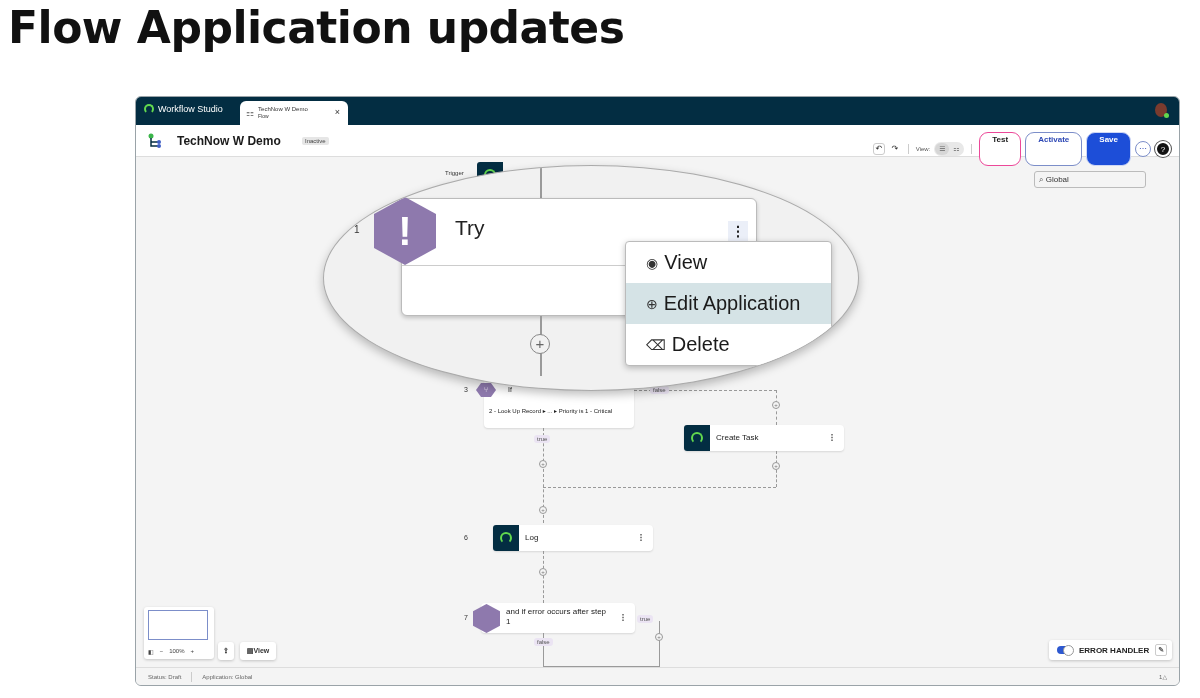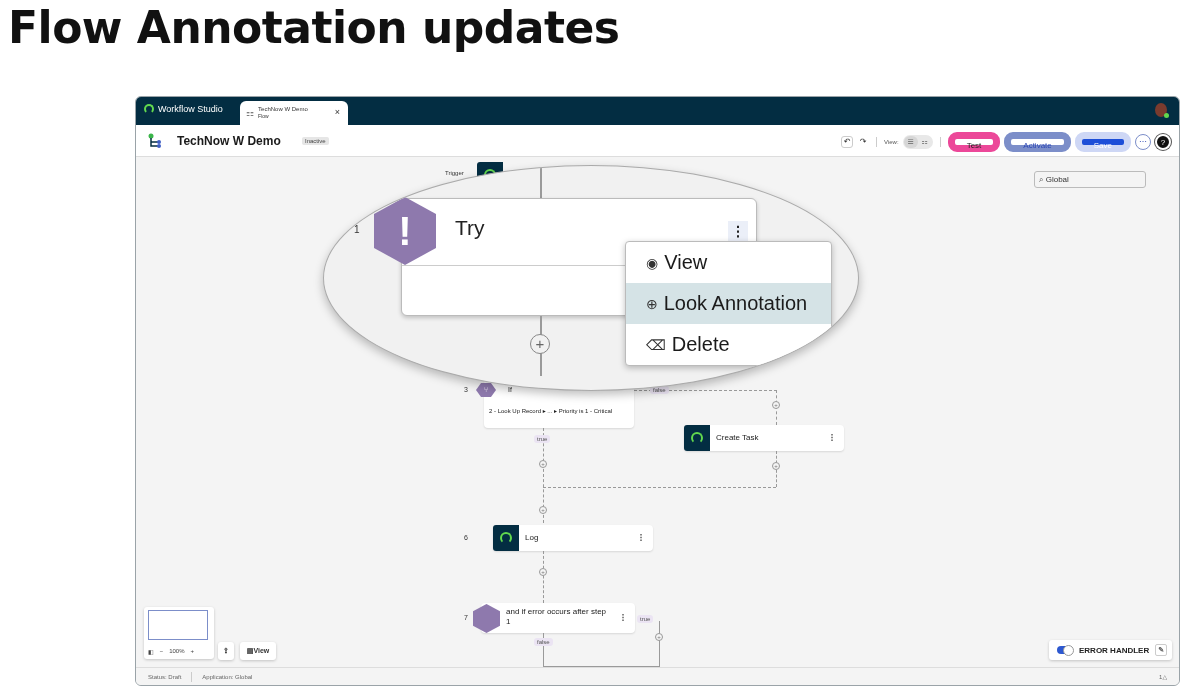--- a/index.html
+++ b/index.html
@@ -19,21 +19,21 @@
 .flow-icon{position:absolute;left:12px;top:8px;width:14px;height:16px}
 .flow-title{position:absolute;left:41px;top:9px;font-weight:bold;font-size:12px;color:#1b1b1b}
 .status-badge{position:absolute;left:166px;top:12px;font-size:6px;background:#e6e6e6;color:#444;padding:1px 3px;border-radius:2px}
 .hbtns{position:absolute;right:8px;top:7px;display:flex;align-items:center;gap:4px}
 .iconbtn{width:12px;height:12px;border:1px solid #ccc;border-radius:3px;font-size:8px;text-align:center;line-height:10px;color:#333;background:#fff}
 .sep{width:1px;height:10px;background:#ccc;margin:0 3px}
 .view-label{font-size:6px;color:#555}
 .toggle-group{display:flex;background:#e8e8e8;border-radius:8px;padding:1px}
 .tg{width:14px;height:12px;font-size:7px;text-align:center;line-height:12px;color:#666;border-radius:6px}
 .tg.active{background:#d6d6d6}
-.pill{height:20px;border-radius:9px;border:7px solid #ec4899;background:#fff;font-size:8px;font-weight:normal;padding:0 12px;line-height:14px}
+.pill{height:34px;border-radius:9px;border:1px solid #ec4899;background:#fff;font-size:8px;font-weight:bold;padding:0 12px;line-height:14px}
 .pill.activate{color:#2d48b5;border-color:#7c8ec9}
 .pill.save{background:#1d4ed8;color:#fff;border-color:#ced7f5}
 .circle{width:16px;height:16px;border-radius:50%;border:1px solid #555;background:#fff;font-size:8px;text-align:center;line-height:13px}
 .circle.more{border-color:#7c8ec9;color:#2d48b5}
 .circle.help{background:#111;color:#fff;border:2px solid #fff;box-shadow:0 0 0 1px #555}
 .search{position:absolute;left:898px;top:74px;width:112px;height:17px;border:1px solid #bbb;border-radius:3px;background:#f4f4f4;font-size:8px;color:#333;padding:3px 4px}
 .canvas-line{position:absolute;background:#9a9a9a}
 .dash-v{position:absolute;border-left:1px dashed #999;width:0}
 .dash-h{position:absolute;border-top:1px dashed #999;height:0}
 .plus{position:absolute;width:8px;height:8px;border:1px solid #999;border-radius:50%;background:#f4f4f4;font-size:6px;line-height:6px;text-align:center;color:#777}
@@ -65,21 +65,21 @@
 .small-btn{position:absolute;top:545px;height:18px;background:#fff;border-radius:3px;box-shadow:0 1px 3px rgba(0,0,0,0.2);font-size:7px;text-align:center;line-height:18px;color:#333;font-weight:bold}
 .statusbar{position:absolute;left:0;bottom:0;width:100%;height:18px;border-top:1px solid #ddd;background:#f4f4f4;font-size:6px;color:#666;display:flex;align-items:center;padding-left:12px;gap:10px}
 .err-handler{position:absolute;left:913px;top:543px;width:123px;height:20px;background:#fff;border-radius:3px;box-shadow:0 1px 3px rgba(0,0,0,0.2);display:flex;align-items:center;gap:6px;padding-left:8px;font-size:8px;font-weight:bold;color:#222}
 .switch{width:16px;height:8px;border-radius:4px;background:#2d58d0;position:relative}
 .switch:after{content:"";position:absolute;right:-1px;top:-1px;width:9px;height:9px;border-radius:50%;background:#fff;border:1px solid #999}
 .pencil{width:12px;height:12px;border:1px solid #ccc;border-radius:2px;font-size:7px;text-align:center;line-height:10px;color:#666}
 </style>
 </head>
 <body>
 
-<div class="slide-title">Flow Annotation updates</div>
+<div class="slide-title">Flow Application updates</div>
 
 <div class="window">
   <div class="topbar">
     <div class="brand">
       <span class="brand-logo"></span>
       <span>Workflow Studio</span>
     </div>
     <div class="tab">
       <span class="tab-icon">⚏</span>
       <div>
@@ -185,21 +185,21 @@
       </div>
       <div class="canvas-line" style="left:216px;top:150px;width:2px;height:60px"></div>
       <div class="big-plus">+</div>
       <div class="ctx">
         <div class="ctx-item">
           <span class="ctx-icon">◉</span>
           <span>View</span>
         </div>
         <div class="ctx-item highlight">
           <span class="ctx-icon">⊕</span>
-          <span>Look Annotation</span>
+          <span>Edit Application</span>
         </div>
         <div class="ctx-item">
           <span class="ctx-icon">⌫</span>
           <span>Delete</span>
         </div>
       </div>
     </div>
   </div>
 
   <div class="minimap">

